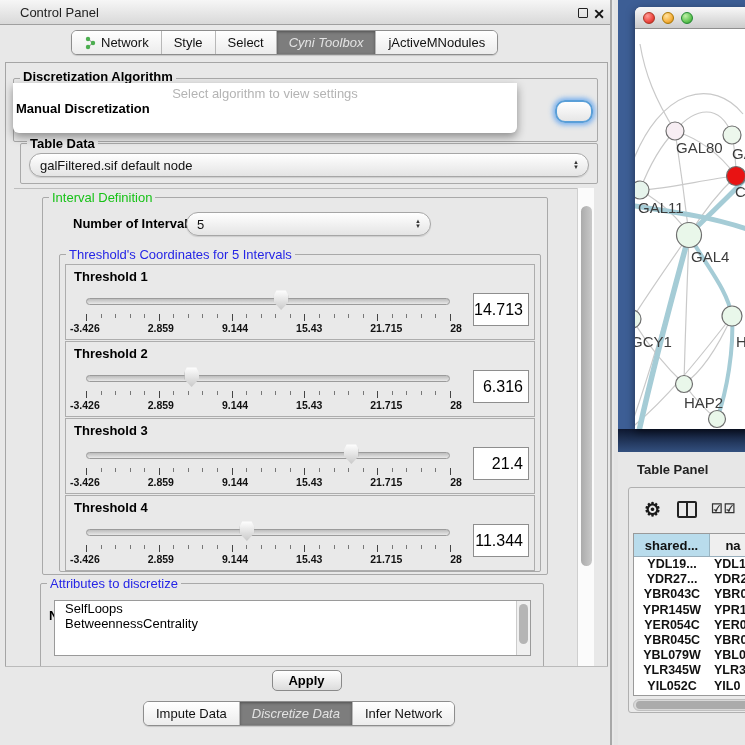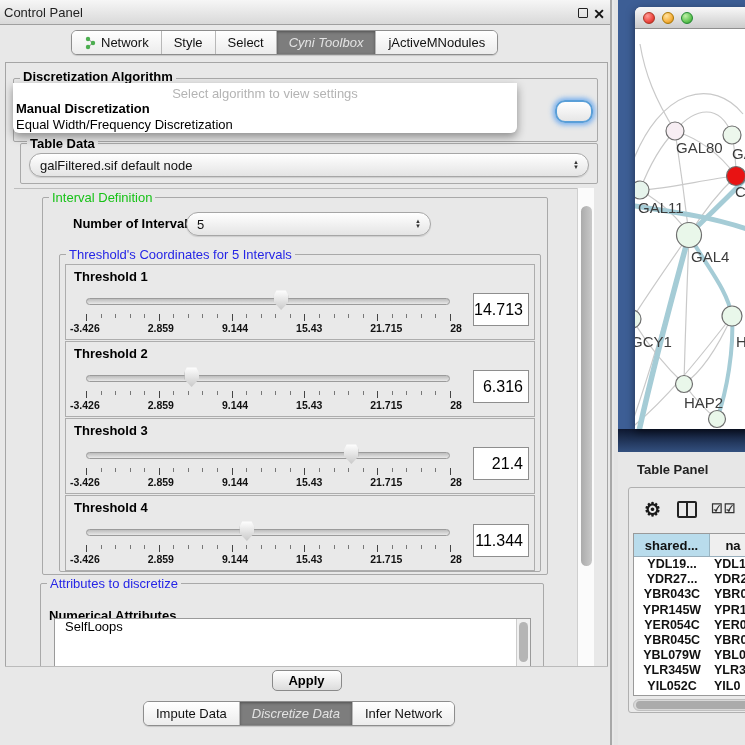--- a/index.html
+++ b/index.html
@@ -5,21 +5,21 @@
   * { margin:0; padding:0; box-sizing:border-box; }
   html,body { width:745px; height:745px; overflow:hidden; background:#e8e8e8;
               font-family:"Liberation Sans", sans-serif; }
   #screen { position:relative; width:745px; height:745px; background:#e8e8e8; }
 
   
   #left-window { position:absolute; left:0; top:0; width:612px; height:745px;
                  background:#e8e8e8; border-right:2px solid #a8a8a8; }
   #titlebar { position:absolute; left:0; top:0; width:100%; height:25px;
               background:linear-gradient(#f6f6f6,#d9d9d9); border-bottom:1px solid #9f9f9f;
-              font-size:13px; color:#222; line-height:25px; padding-left:4px; }
+              font-size:13px; color:#222; line-height:25px; padding-left:20px; }
   #float-btn { position:absolute; right:22px; top:8px; width:10px; height:10px;
                border:1.5px solid #222; border-radius:1px; }
   #close-btn { position:absolute; right:3px; top:2px; font-size:14px; font-weight:bold; color:#111; width:16px; text-align:center; }
 
   
   .seg { position:absolute; display:flex; height:25px; background:#fff;
          border:1px solid #8d8d8d; border-radius:6px; overflow:hidden;
          font-size:13px; align-items:stretch; box-shadow:0 1px 1px rgba(0,0,0,.15); }
   .seg > div { display:flex; align-items:center; padding:0 12px; border-left:1px solid #b8b8b8;
                color:#111; white-space:nowrap; background:linear-gradient(#ffffff,#ececec); }
@@ -81,21 +81,21 @@
      background:repeating-linear-gradient(90deg,#777 0,#777 1px,transparent 1px,transparent 14.56px); }
   .ticks-major { position:absolute; left:20px; top:49px; width:365px; height:7px;
      background:repeating-linear-gradient(90deg,#444 0,#444 1px,transparent 1px,transparent 72.8px); }
   .ticklabels { position:absolute; left:4px; top:57px; width:392px; display:flex;
                 justify-content:space-between; font-size:10.5px; font-weight:bold; color:#111; }
   .tval { position:absolute; left:407px; top:28px; width:56px; height:33px; background:#fff;
           border:1px solid #8e8e8e; font-size:16px; color:#000; text-align:right;
           line-height:31px; padding-right:5px; }
 
   
-  #attr-list { position:absolute; left:13px; top:34px; width:477px; height:56px;
+  #attr-list { position:absolute; left:13px; top:16px; width:477px; height:56px;
                background:#fff; border:1px solid #9a9a9a; overflow:hidden; }
   #attr-list .item { font-size:13px; color:#000; padding-left:10px; line-height:15px; }
   #attr-sb { position:absolute; right:0; top:0; width:14px; height:100%; background:#f0f0f0;
              border-left:1px solid #ccc; }
   #attr-sb .sbthumb { position:absolute; left:2px; top:3px; width:9px; height:40px;
                       background:#b5b5b5; border-radius:5px; }
 
   #south-bar { position:absolute; left:5px; top:666px; width:603px; height:28px;
                background:#e8e8e8; border-top:1px solid #bbb; display:flex;
                justify-content:center; align-items:center; }
@@ -186,21 +186,20 @@
     <div id="content-panel"></div>
 
     <div class="groupbox" style="left:13px; top:78px; width:585px; height:64px;">
       <span class="glabel black" style="top:-10px;">Discretization Algorithm</span>
     </div>
     <div id="algo-combo-sliver"></div>
 
     <div id="algo-popup">
       <div id="algo-hint">Select algorithm to view settings</div>
       <div id="algo-item1">Manual Discretization</div>
-      <div id="algo-item2">Equal Width/Frequency Discretization</div>
     </div>
 
     <div class="groupbox" style="left:20px; top:143px; width:578px; height:41px;">
       <span class="glabel black">Table Data</span>
       <div class="combo" style="position:absolute; left:8px; top:9px; width:560px; height:24px;">
         <span>galFiltered.sif default node</span>
         <span class="arrows">
             <span>▲</span>
             <span>▼</span>
           </span>
@@ -300,20 +299,21 @@
             <div class="tval">11.344</div>
           </div>
         </div>
       </div>
 
       <div class="groupbox" style="left:26px; top:394px; width:504px; height:90px;">
         <span class="glabel blue">Attributes to discretize</span>
         <div style="position:absolute; left:8px; top:24px; font-size:13px; font-weight:bold; color:#000;">Numerical Attributes</div>
         <div id="attr-list">
           <div class="item">SelfLoops</div>
+          <div class="item">BetweennessCentrality</div>
           <div id="attr-sb">
             <div class="sbthumb"></div>
           </div>
         </div>
       </div>
     </div>
 
     <div id="v-scrollbar">
       <div id="v-thumb"></div>
     </div>

